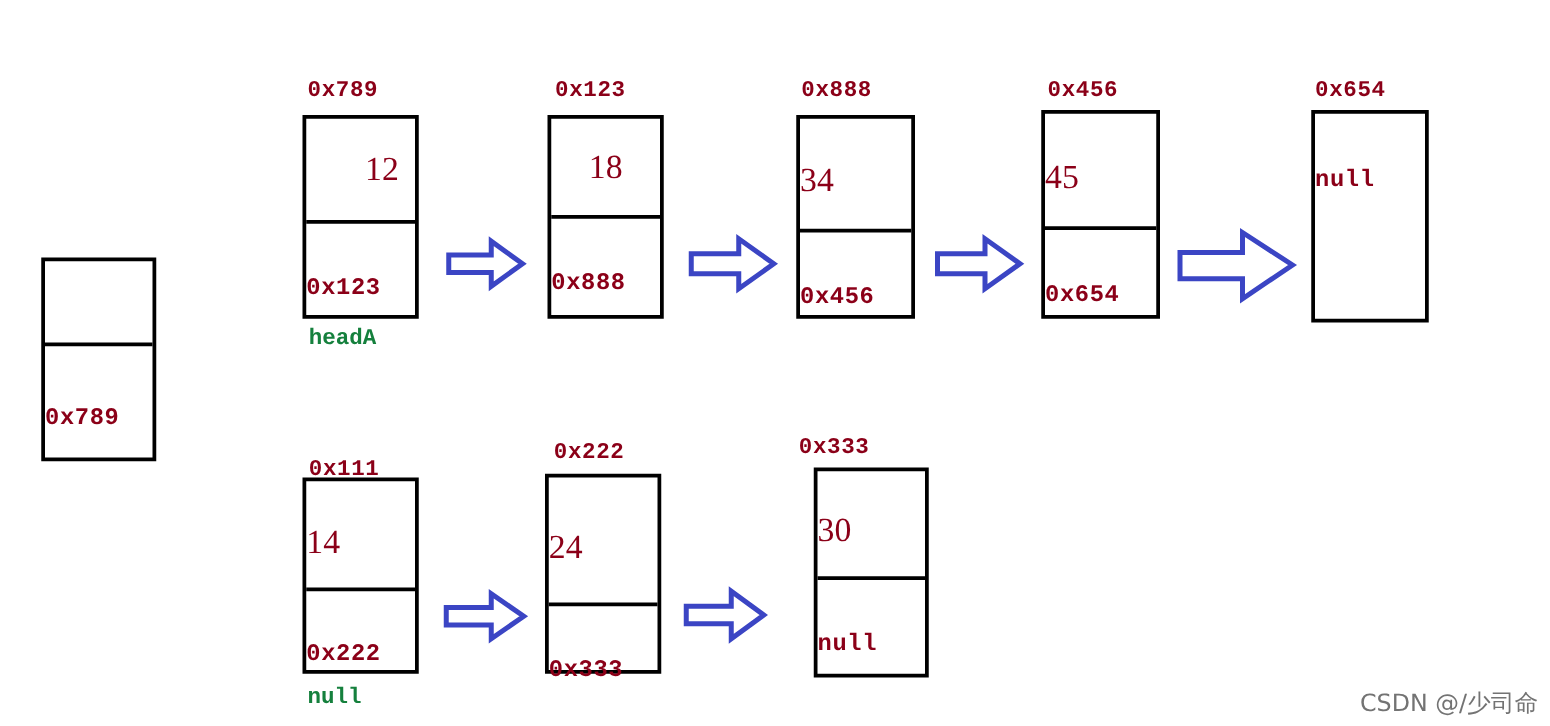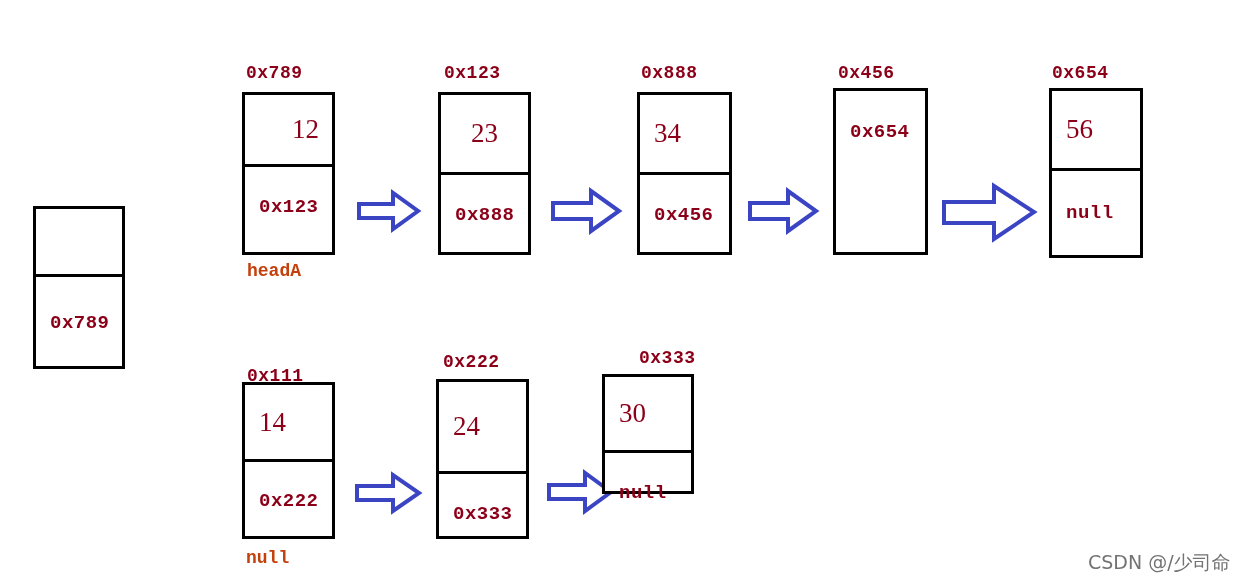--- a/index.html
+++ b/index.html
@@ -34,36 +34,36 @@
     white-space: nowrap;
   }
   .node .cell.top {
     border-bottom: 3px solid #000000;
   }
   .node .cell.center {
     justify-content: center;
   }
   .node .cell.left {
     justify-content: flex-start;
-    padding-left: 14px;
+    margin-top: 11px;
   }
 
   
   .addr-label {
     position: absolute;
     color: #8B0018;
     font-weight: bold;
     font-size: 18px;
     letter-spacing: 0.5px;
     white-space: nowrap;
     font-family: "Liberation Mono", "DejaVu Sans Mono", monospace;
   }
   .head-label {
     position: absolute;
-    color: #c2410c;
+    color: #15803d;
     font-weight: bold;
     font-size: 18px;
     white-space: nowrap;
     font-family: "Liberation Mono", "DejaVu Sans Mono", monospace;
   }
 
   
   .val {
     font-family: "Liberation Serif", "DejaVu Serif", serif;
     font-size: 27px;
@@ -101,34 +101,34 @@
 
 <div id="canvas">
 
   <div class="node" style="left:33px; top:206px; width:92px; height:163px;">
     <div class="cell top center val" style="height:68px;"></div>
     <div class="cell left ptr" style="height:92px;">0x789</div>
   </div>
 
   <div class="addr-label" style="left:246px; top:63px;">0x789</div>
   <div class="node" style="left:242px; top:92px; width:93px; height:163px;">
-    <div class="cell top center val" style="height:72px;padding-left:34px;">12</div>
+    <div class="cell top center val" style="height:84px;padding-left:34px;">12</div>
     <div class="cell left ptr" style="height:80px;">0x123</div>
   </div>
   <div class="head-label" style="left:247px; top:261px;">headA</div>
 
   <div class="arrow" style="left:357px; top:190px; width:63px; height:42px;">
     <svg viewBox="0 0 63 42" preserveAspectRatio="none">
       <polygon points="2,14 36,14 36,3 61,21 36,39 36,28 2,28" fill="#ffffff" stroke="#3B45C4" stroke-width="4" stroke-linejoin="miter"></polygon>
     </svg>
   </div>
 
   <div class="addr-label" style="left:444px; top:63px;">0x123</div>
   <div class="node" style="left:438px; top:92px; width:93px; height:163px;">
-    <div class="cell top center val" style="height:80px;">23</div>
+    <div class="cell top center val" style="height:80px;">18</div>
     <div class="cell left ptr" style="height:80px;">0x888</div>
   </div>
 
   <div class="arrow" style="left:551px; top:188px; width:70px; height:46px;">
     <svg viewBox="0 0 70 46" preserveAspectRatio="none">
       <polygon points="2,15 40,15 40,3 68,23 40,43 40,31 2,31" fill="#ffffff" stroke="#3B45C4" stroke-width="4" stroke-linejoin="miter"></polygon>
     </svg>
   </div>
 
   <div class="addr-label" style="left:641px; top:63px;">0x888</div>
@@ -138,32 +138,32 @@
   </div>
 
   <div class="arrow" style="left:748px; top:188px; width:70px; height:46px;">
     <svg viewBox="0 0 70 46" preserveAspectRatio="none">
       <polygon points="2,15 40,15 40,3 68,23 40,43 40,31 2,31" fill="#ffffff" stroke="#3B45C4" stroke-width="4" stroke-linejoin="miter"></polygon>
     </svg>
   </div>
 
   <div class="addr-label" style="left:838px; top:63px;">0x456</div>
   <div class="node" style="left:833px; top:88px; width:95px; height:167px;">
+    <div class="cell top left val" style="height:82px;">45</div>
     <div class="cell left ptr" style="height:82px;">0x654</div>
   </div>
 
   <div class="arrow" style="left:942px; top:183px; width:94px; height:59px;">
     <svg viewBox="0 0 94 59" preserveAspectRatio="none">
       <polygon points="2,19 52,19 52,3 92,29 52,56 52,40 2,40" fill="#ffffff" stroke="#3B45C4" stroke-width="4" stroke-linejoin="miter"></polygon>
     </svg>
   </div>
 
   <div class="addr-label" style="left:1052px; top:63px;">0x654</div>
   <div class="node" style="left:1049px; top:88px; width:94px; height:170px;">
-    <div class="cell top left val" style="height:80px;">56</div>
     <div class="cell left ptr" style="height:84px;">null</div>
   </div>
 
   <div class="addr-label" style="left:247px; top:366px;">0x111</div>
   <div class="node" style="left:242px; top:382px; width:93px; height:157px;">
     <div class="cell top left val" style="height:77px;">14</div>
     <div class="cell left ptr" style="height:77px;">0x222</div>
   </div>
   <div class="head-label" style="left:246px; top:548px;">null</div>
 
@@ -179,20 +179,20 @@
     <div class="cell left ptr" style="height:80px;">0x333</div>
   </div>
 
   <div class="arrow" style="left:547px; top:470px; width:66px; height:44px;">
     <svg viewBox="0 0 66 44" preserveAspectRatio="none">
       <polygon points="2,15 38,15 38,3 64,22 38,41 38,29 2,29" fill="#ffffff" stroke="#3B45C4" stroke-width="4" stroke-linejoin="miter"></polygon>
     </svg>
   </div>
 
   <div class="addr-label" style="left:639px; top:348px;">0x333</div>
-  <div class="node" style="left:602px; top:374px; width:92px; height:120px;">
+  <div class="node" style="left:651px; top:374px; width:92px; height:168px;">
     <div class="cell top left val" style="height:76px;">30</div>
     <div class="cell left ptr" style="height:80px;">null</div>
   </div>
 
   <div class="watermark" style="left:1088px; top:550px;">CSDN @/少司命</div>
 
 </div>
 
 </body></html>

